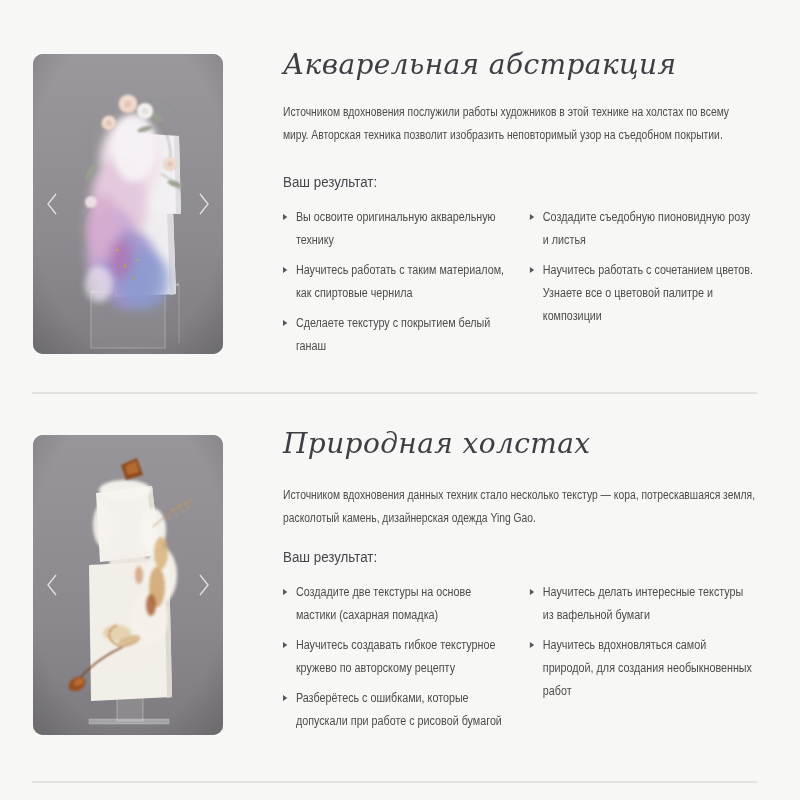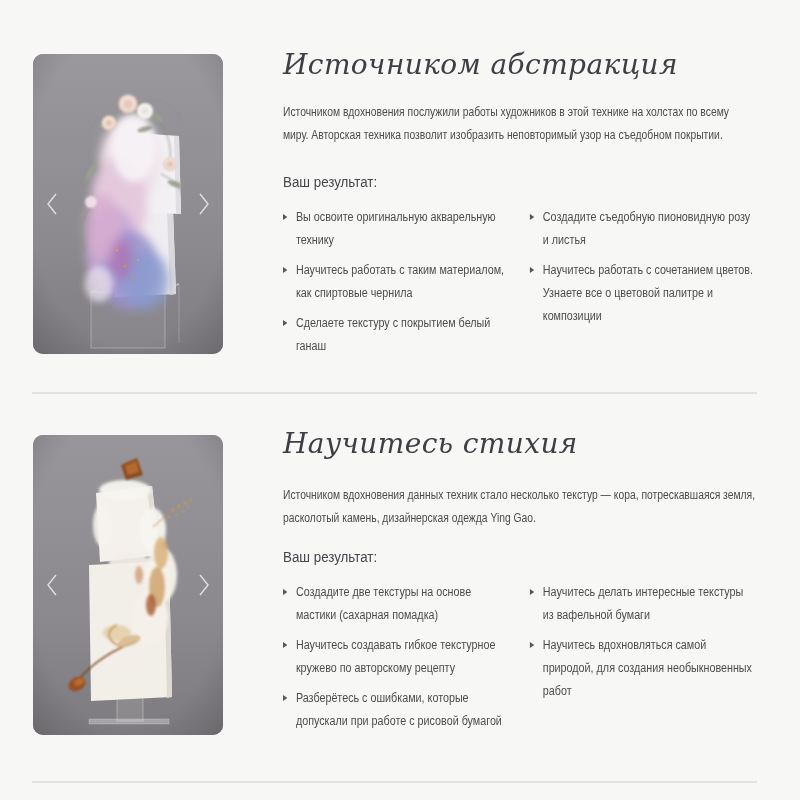--- a/index.html
+++ b/index.html
@@ -173,21 +173,21 @@
         </svg>
       </button>
       <button class="nav-btn next" aria-label="next">
         <svg width="12" height="24" viewBox="0 0 12 24">
           <polyline points="2,2 10,12 2,22" fill="none" stroke="#e0e0e0" stroke-width="1.4"></polyline>
         </svg>
       </button>
     </div>
 
     <div class="content">
-      <h2 class="title">Источником абстракция</h2>
+      <h2 class="title">Акварельная абстракция</h2>
       <div class="scalewrap">
         <p class="desc">Источником вдохновения послужили работы художников в этой технике на холстах по всему миру. Авторская техника позволит изобразить неповторимый узор на съедобном покрытии.</p>
         <div class="result-label">Ваш результат:</div>
         <div class="cols">
           <ul class="bullets">
             <li>
                 <span class="tri"></span>
                 <span>Вы освоите оригинальную акварельную технику</span>
               </li>
             <li>
@@ -307,21 +307,21 @@
         </svg>
       </button>
       <button class="nav-btn next" aria-label="next">
         <svg width="12" height="24" viewBox="0 0 12 24">
           <polyline points="2,2 10,12 2,22" fill="none" stroke="#e0e0e0" stroke-width="1.4"></polyline>
         </svg>
       </button>
     </div>
 
     <div class="content">
-      <h2 class="title">Научитесь стихия</h2>
+      <h2 class="title">Природная холстах</h2>
       <div class="scalewrap">
         <p class="desc">Источником вдохновения данных техник стало несколько текстур — кора, потрескавшаяся земля, расколотый камень, дизайнерская одежда Ying Gao.</p>
         <div class="result-label">Ваш результат:</div>
         <div class="cols">
           <ul class="bullets">
             <li>
                 <span class="tri"></span>
                 <span>Создадите две текстуры на основе мастики (сахарная помадка)</span>
               </li>
             <li>

